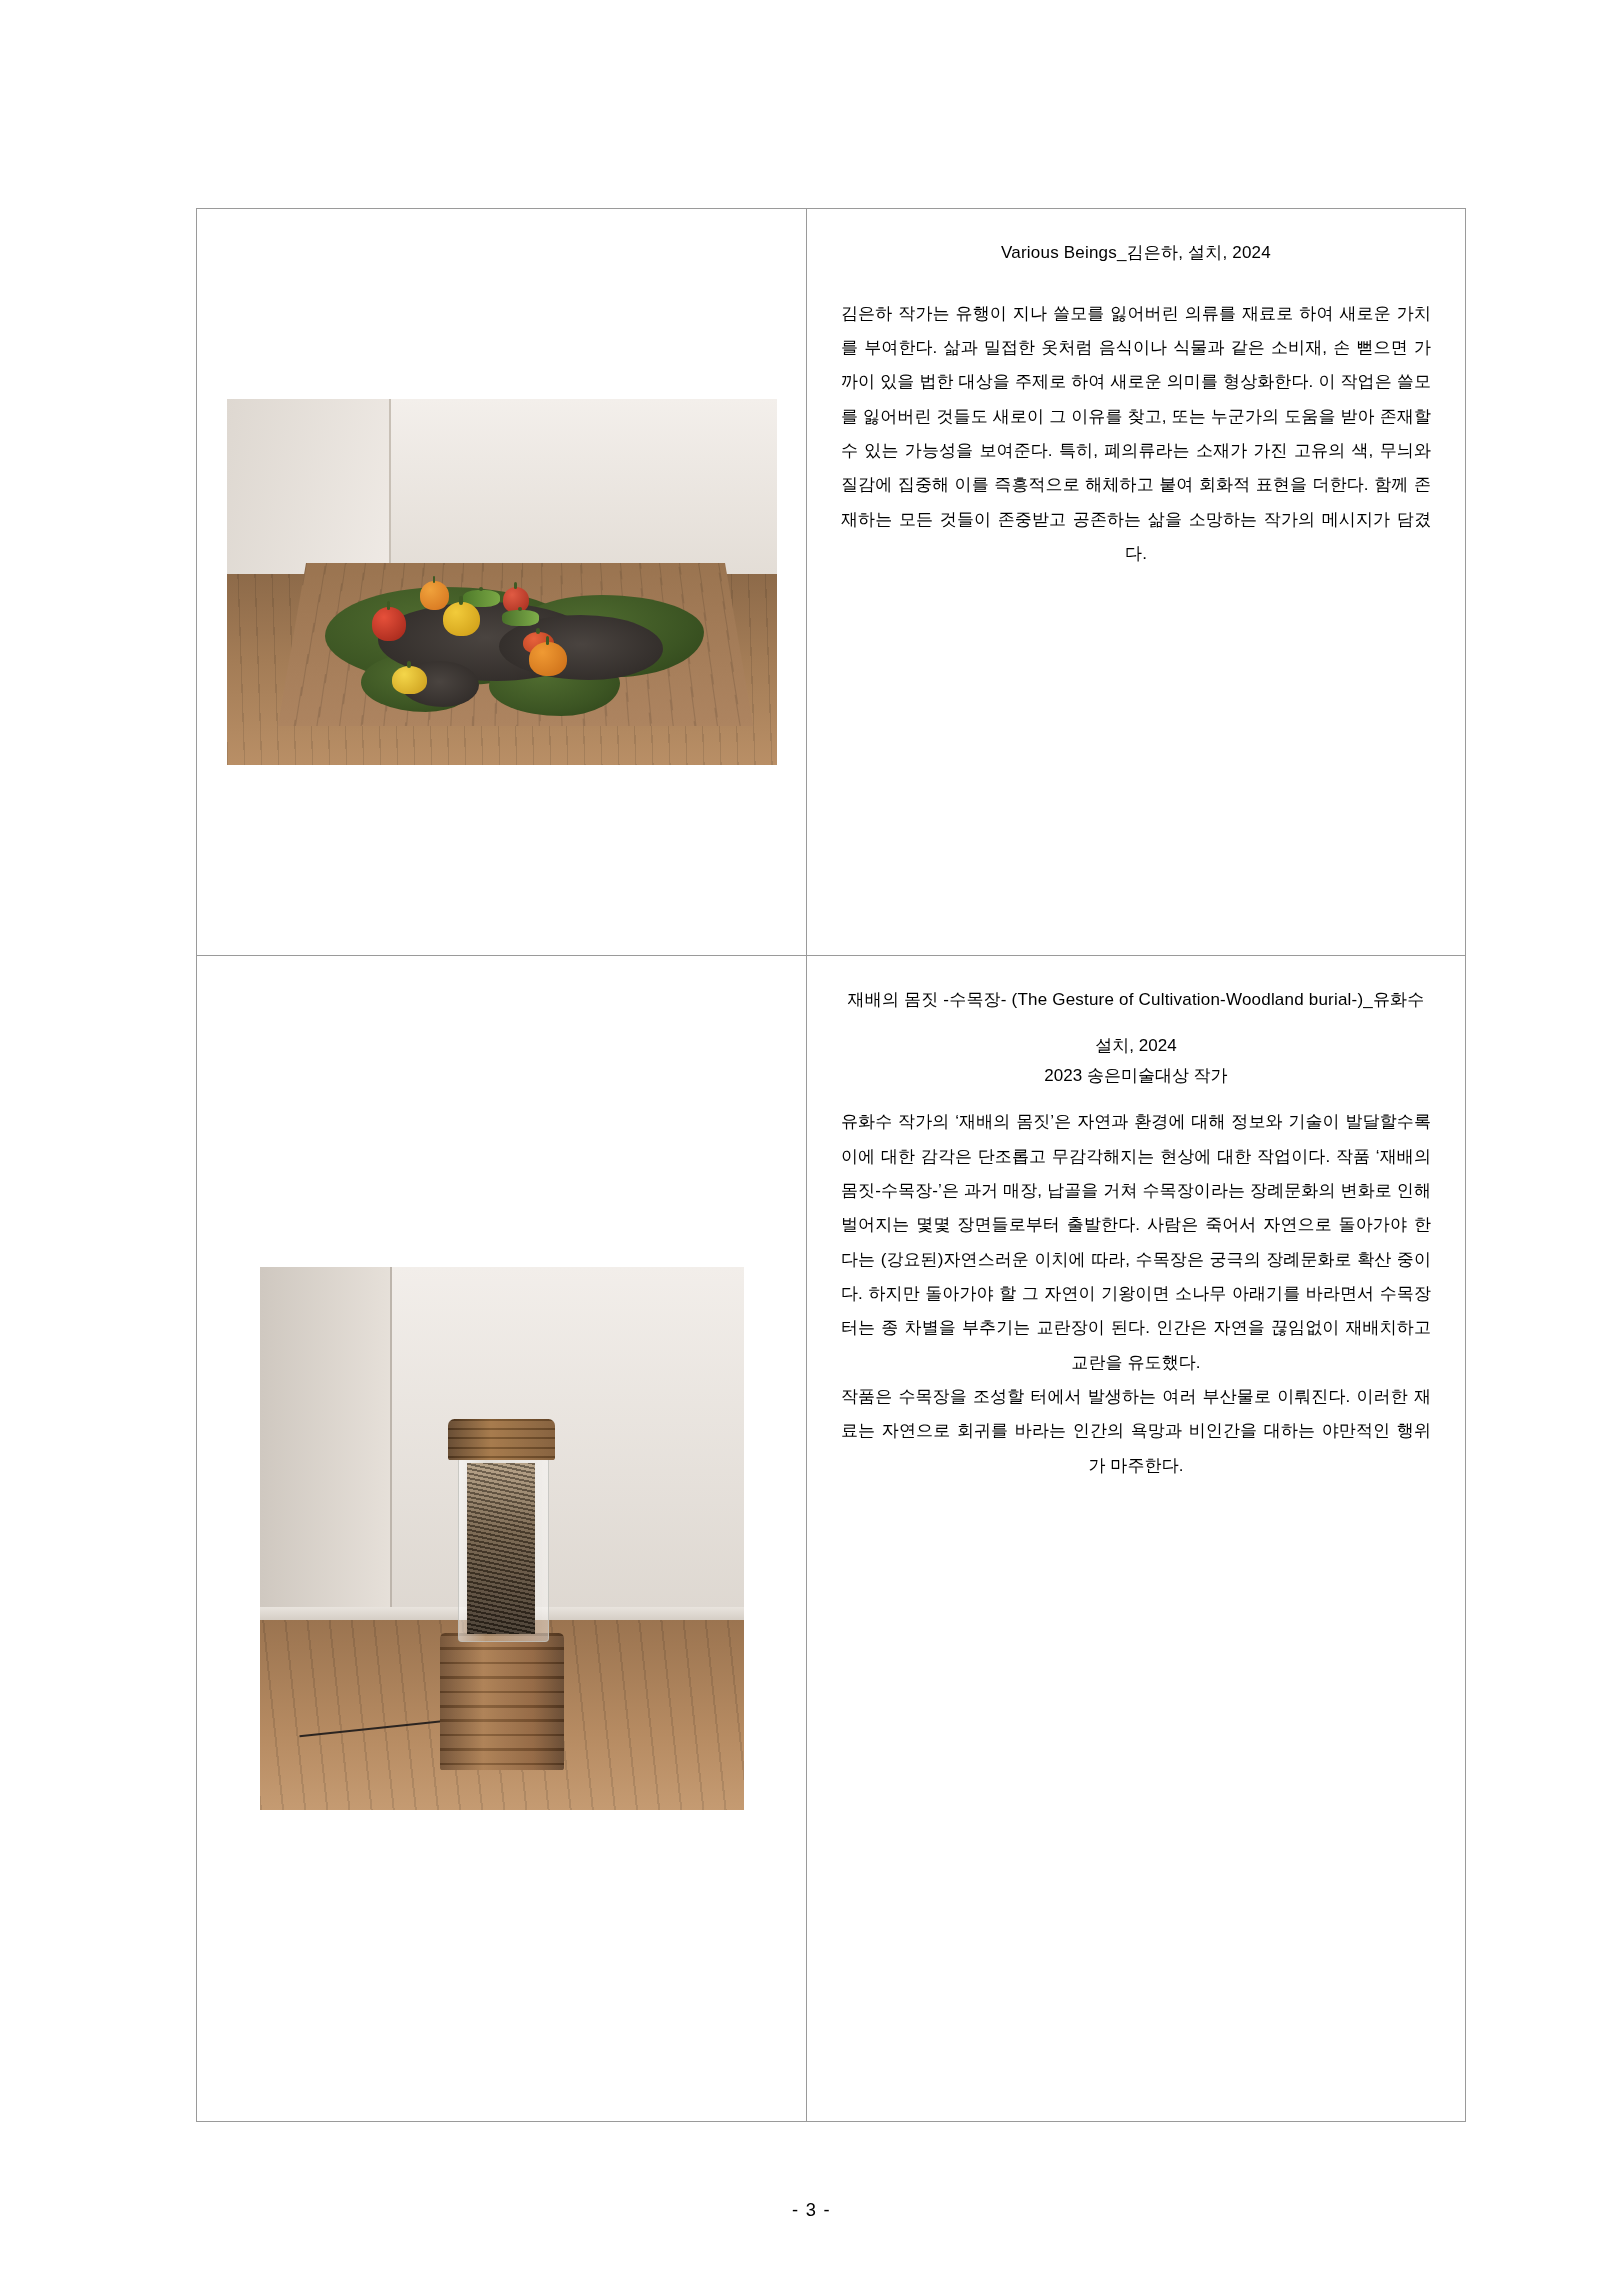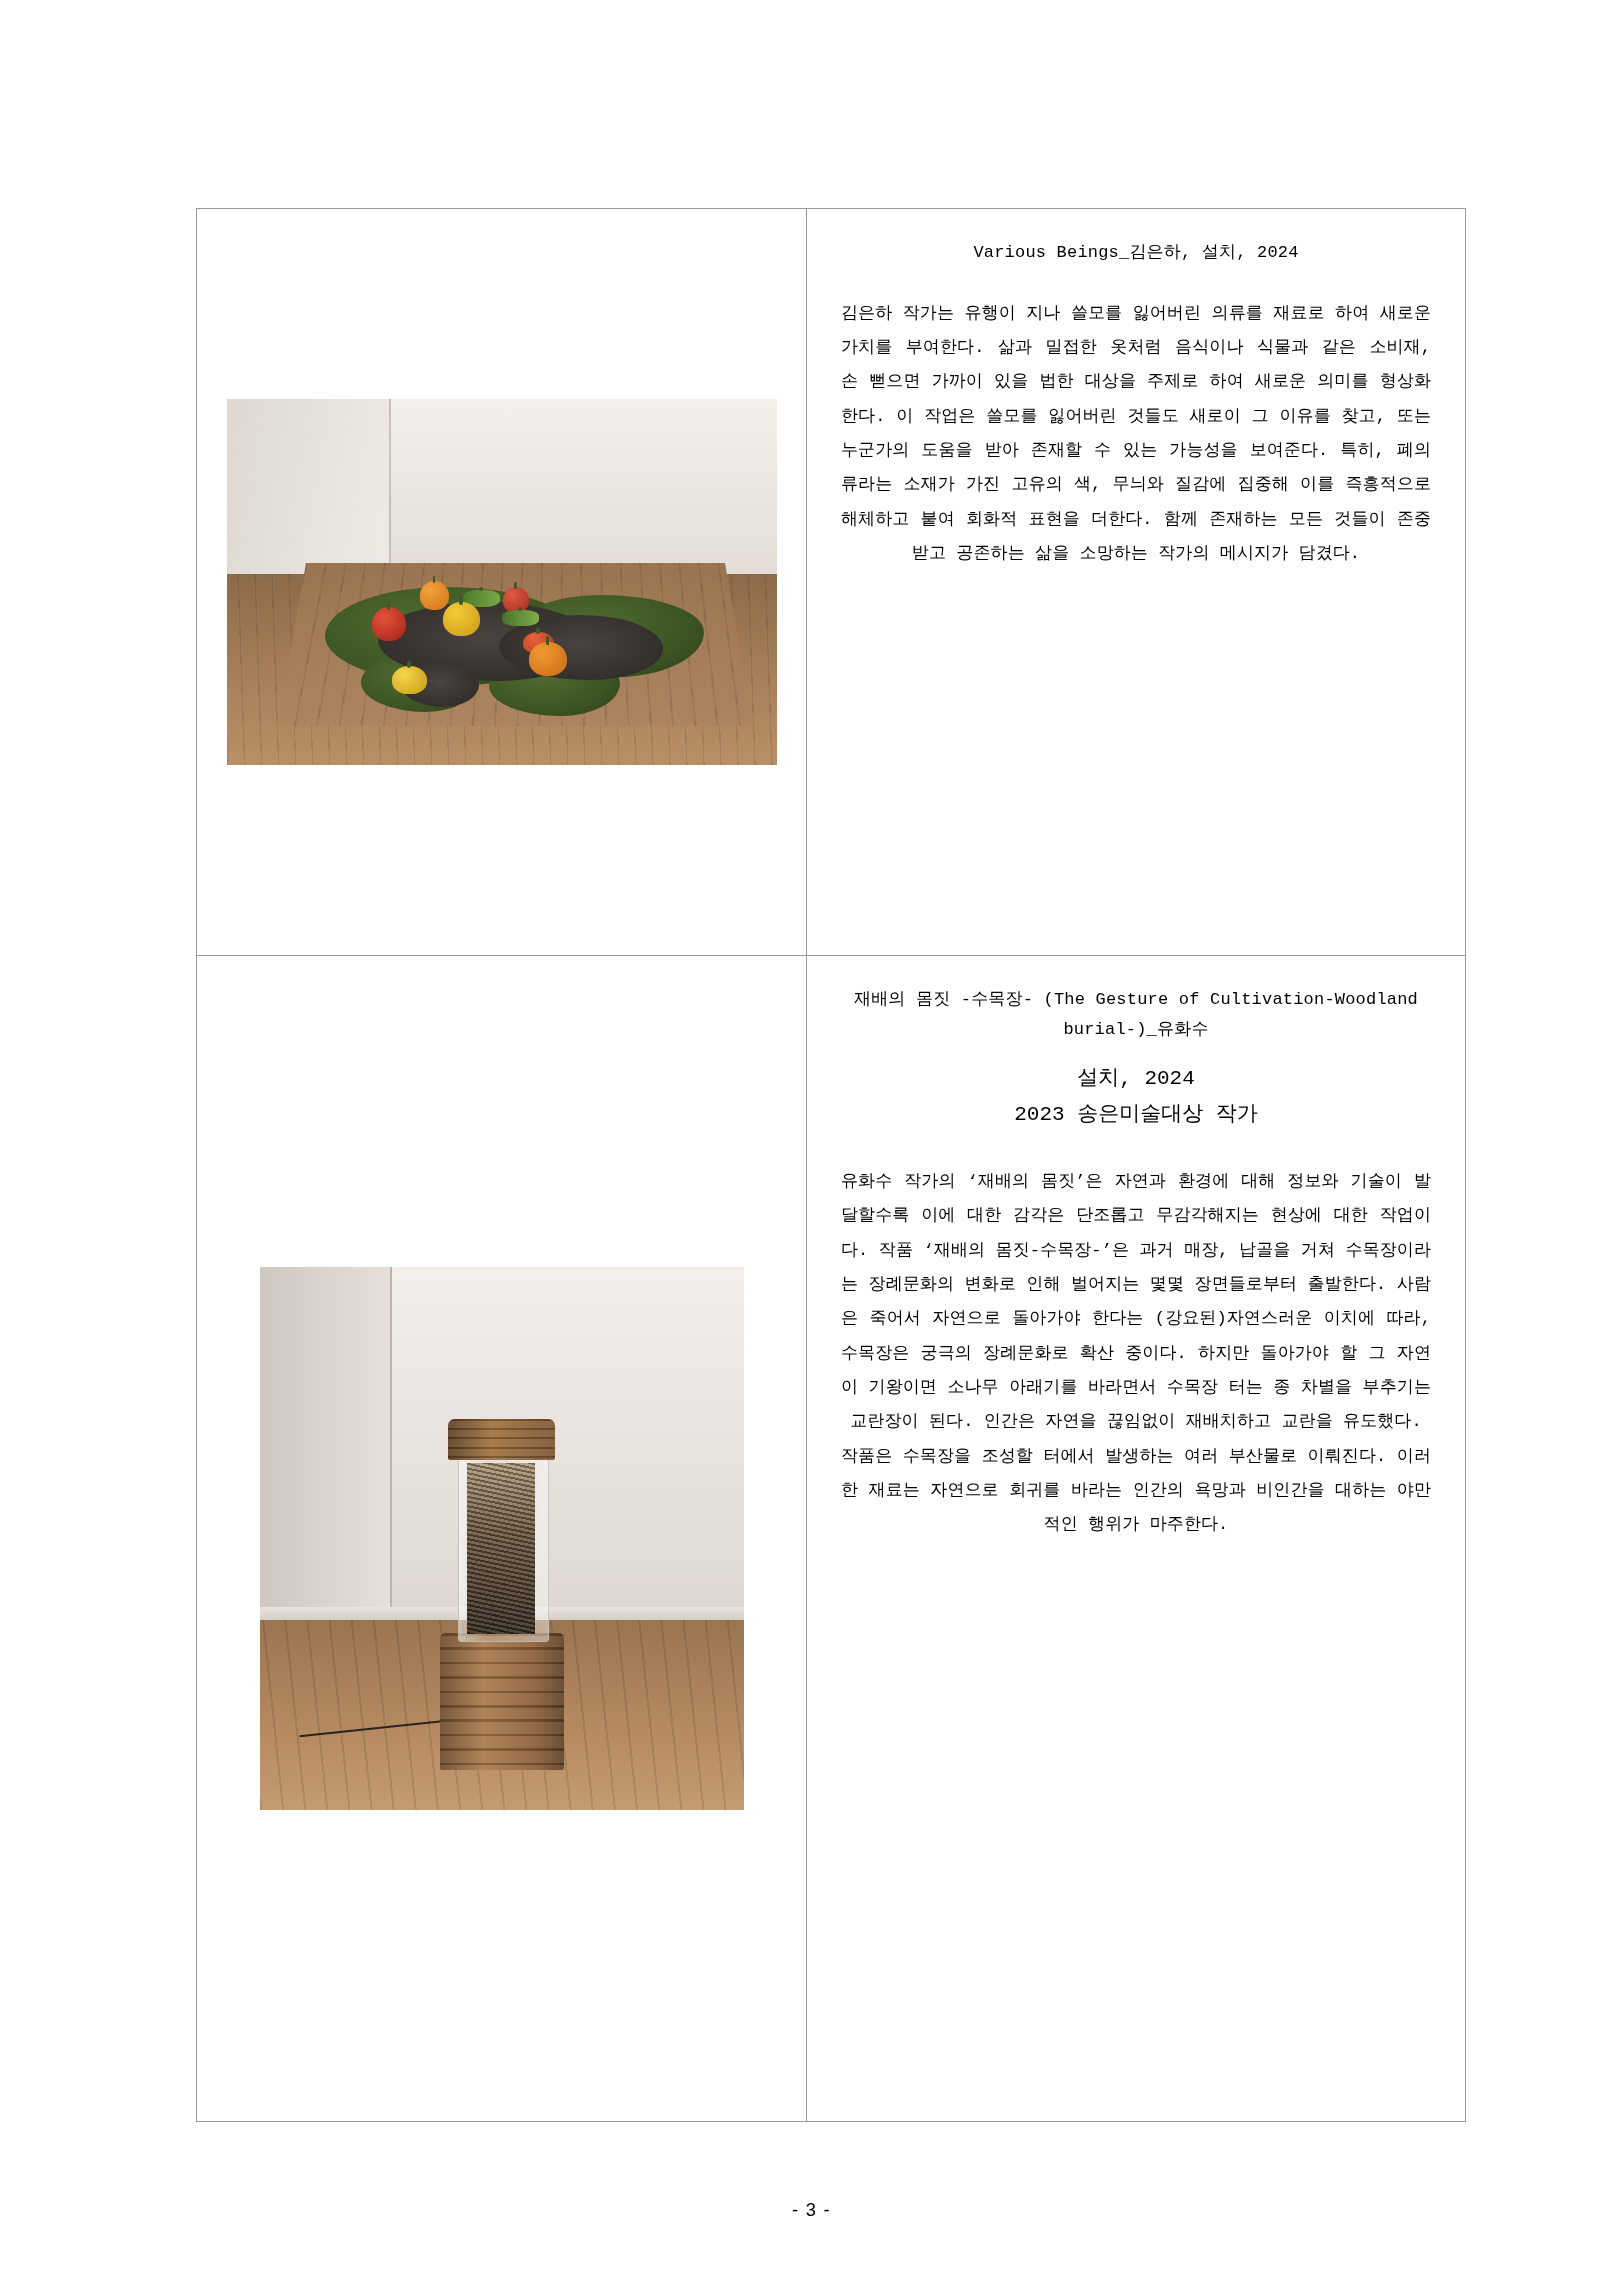--- a/index.html
+++ b/index.html
@@ -160,35 +160,34 @@
   }
   .p2-cable {
     position: absolute; left: 39px; top: 458px; width: 196px; height: 2px;
     background: #2b2420;
     transform: rotate(-6deg);
   }
 
   
   .txt-cell {
     padding: 29px 34px 26px 34px;
-    font-family: Liberation Mono, monospace;
   }
   .title {
     text-align: center;
     font-size: 17px;
     line-height: 1.75;
     letter-spacing: 0.2px;
     margin: 0 0 29px 0;
     white-space: pre-line;
   }
   .title-sub {
     text-align: center;
-    font-size: 21px;
+    font-size: 17px;
     line-height: 1.75;
-    margin: 0 0 31px 0;
+    margin: 0 0 15px 0;
     white-space: pre-line;
   }
   .body {
     text-align: justify;
     text-align-last: center;
     font-size: 17px;
     line-height: 2.02;
     letter-spacing: 0.1px;
     margin: 0;
     white-space: pre-line;

